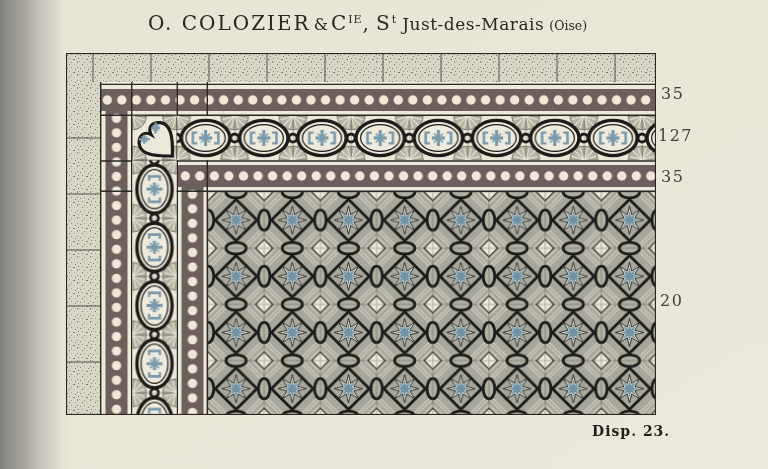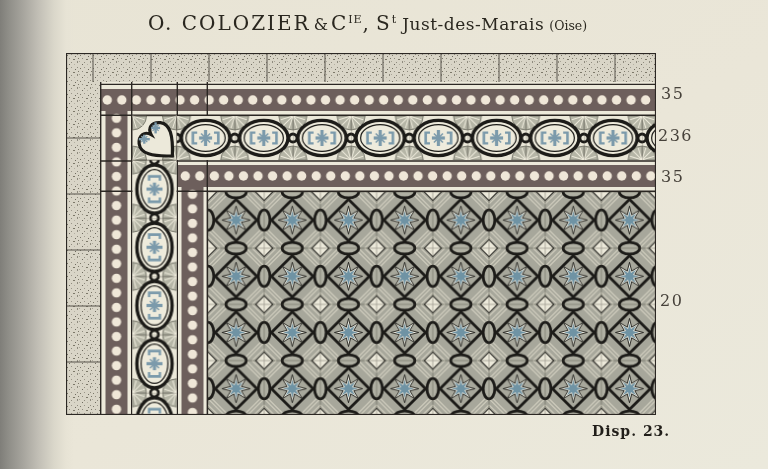--- a/index.html
+++ b/index.html
@@ -207,19 +207,19 @@
 
       <g>
         <rect x="142" y="139" width="448" height="223" fill="url(#p-field)"></rect>
       </g>
 
       <rect x="0.5" y="0.5" width="589" height="361" fill="none" stroke="#2b2723" stroke-width="1.2"></rect>
     </svg>
   </div>
 
   <div class="dim dim-0">35</div>
-  <div class="dim dim-1">236</div>
+  <div class="dim dim-1">127</div>
   <div class="dim dim-2">35</div>
   <div class="dim dim-3">20</div>
 
   <div class="caption">Disp. 23.</div>
 
 </div>
 
 </body></html>

